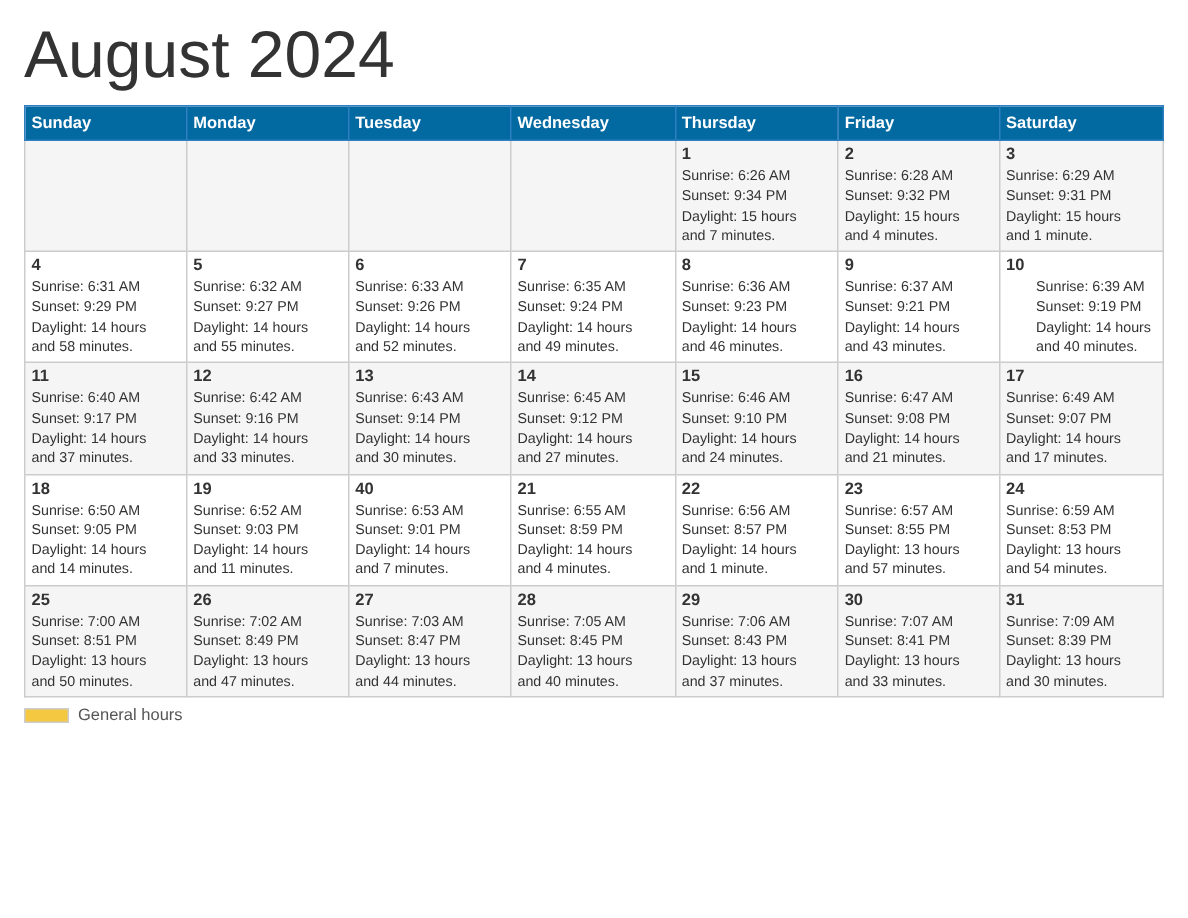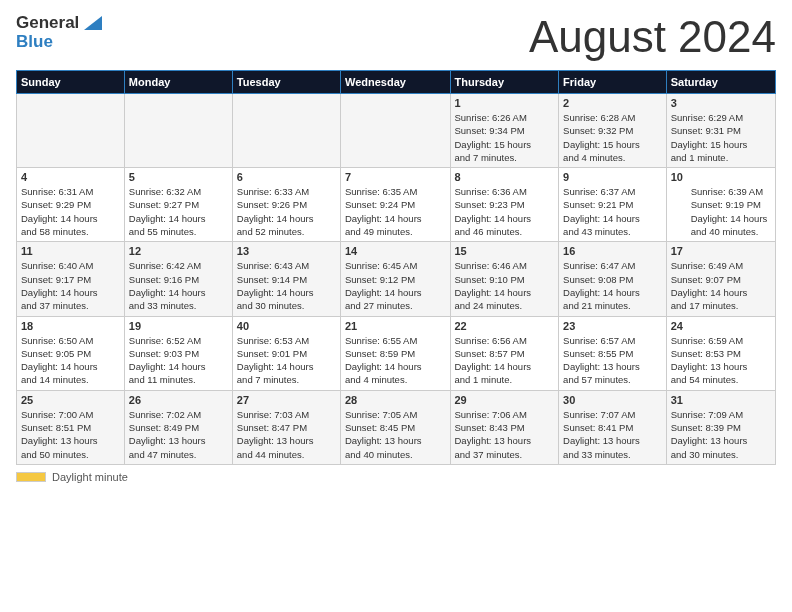--- a/index.html
+++ b/index.html
@@ -35,21 +35,21 @@
     .location {
       font-size: 14px;
       color: #555;
     }
     table {
       width: 100%;
       border-collapse: collapse;
       font-size: 10px;
     }
     thead tr {
-      background-color: #0f172a;
+      background-color: #0369a1;
       color: #fff;
     }
     thead th {
       padding: 5px 4px;
       text-align: left;
       font-size: 11px;
       font-weight: bold;
       border: 1px solid #2e7fc1;
     }
     tbody tr {
@@ -99,31 +99,20 @@
       background: #f5c842;
       margin-right: 6px;
       border: 1px solid #ccc;
     }
   </style>
 </head>
 <body>
 
 <div class="container">
   <div class="header">
-    <div class="logo">
-      <div>
-        <div style="display:flex;align-items:center;">
-          <span style="font-size:17px;font-weight:bold;color:#333;">General</span>
-          <svg width="22" height="22" viewBox="0 0 22 22" style="margin-left:1px;">
-            <polygon points="4,18 22,4 22,18" fill="#2e7fc1"></polygon>
-          </svg>
-        </div>
-        <div style="font-size:17px;font-weight:bold;color:#2e7fc1;margin-top:-2px;">Blue</div>
-      </div>
-    </div>
     <div class="title-block">
       <div class="month-year">August 2024</div>
     </div>
   </div>
 
   <table>
     <thead>
       <tr>
         <th>Sunday</th>
         <th>Monday</th>
@@ -364,15 +353,15 @@
 Sunset: 8:39 PM
 Daylight: 13 hours
 and 30 minutes.</div>
           </td>
         </tr>
       </tbody>
   </table>
 
   <div class="footer">
     <span class="daylight-bar"></span>
-    <span>Daylight minute</span>
+    <span>General hours</span>
   </div>
 </div>
 
 </body></html>

